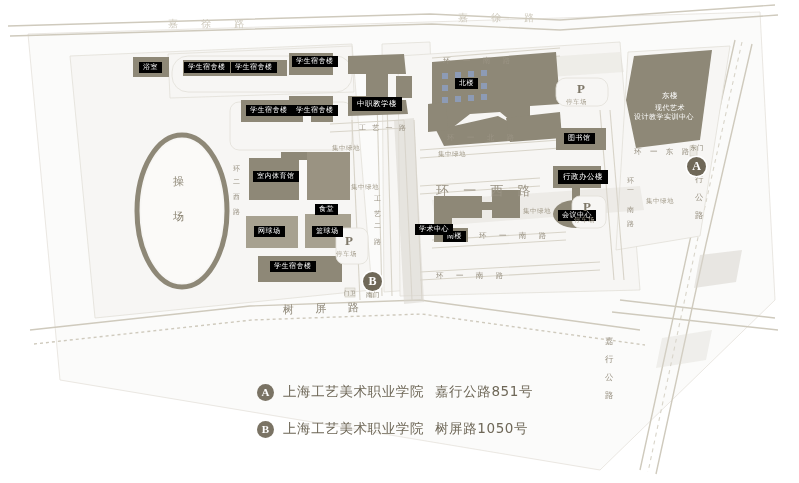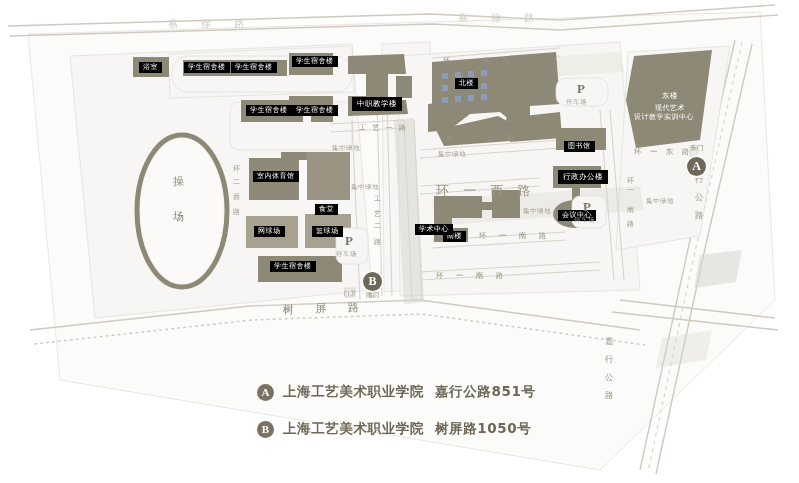--- a/index.html
+++ b/index.html
@@ -58,21 +58,20 @@
   #legend{position:absolute;left:0;top:360px;width:799px;height:123px;}
   .legend-row{position:absolute;display:flex;align-items:center;}
   .legend-badge{
     width:17px;height:17px;border-radius:50%;background:#7a7364;color:#fff;
     font-size:11px;font-weight:bold;font-family:"Liberation Serif",serif;
     display:flex;align-items:center;justify-content:center;flex:0 0 auto;
   }
   .legend-text{
     margin-left:9px;font-size:13.5px;color:#6e6757;letter-spacing:.6px;
     font-family:"DejaVu Sans",sans-serif;
-    font-weight:bold;
   }
   .legend-text .addr{margin-left:11px;}
 </style>
 </head>
 <body>
 
 <div id="map-root">
 
   <svg class="layer" viewBox="0 0 799 483" xmlns="http://www.w3.org/2000/svg">
     <defs>
@@ -250,21 +249,21 @@
   <div class="bchip" style="left:270px;top:261px;">学生宿舍楼</div>
 
   <div class="bchip big" style="left:352px;top:97px;">中职教学楼</div>
   <div class="bchip" style="left:455px;top:78px;">北楼</div>
 
   <div class="bchip" style="left:253px;top:171px;">室内体育馆</div>
   <div class="bchip" style="left:315px;top:171px;margin-top:33px;">食堂</div>
   <div class="bchip" style="left:254px;top:226px;">网球场</div>
   <div class="bchip" style="left:312px;top:226px;">篮球场</div>
 
-  <div class="bchip" style="left:564px;top:133px;margin-top:8px;">图书馆</div>
+  <div class="bchip" style="left:564px;top:133px;">图书馆</div>
   <div class="bchip big" style="left:558px;top:170px;">行政办公楼</div>
   <div class="bchip" style="left:558px;top:210px;">会议中心</div>
   <div class="bchip" style="left:443px;top:202px;margin-top:29px;">南楼</div>
   <div class="bchip" style="left:415px;top:224px;">学术中心</div>
 
   <div class="lbl" style="left:646px;top:92px;text-align:center;">
     <div style="font-size:7.5px;color:#ffffff;letter-spacing:.5px;">东楼</div>
     <div style="font-size:7px;color:#ffffff;letter-spacing:.5px;margin-top:5px;">现代艺术</div>
     <div style="font-size:7px;color:#ffffff;letter-spacing:.5px;margin-top:2px;margin-left:-12px;">设计教学实训中心</div>
   </div>

